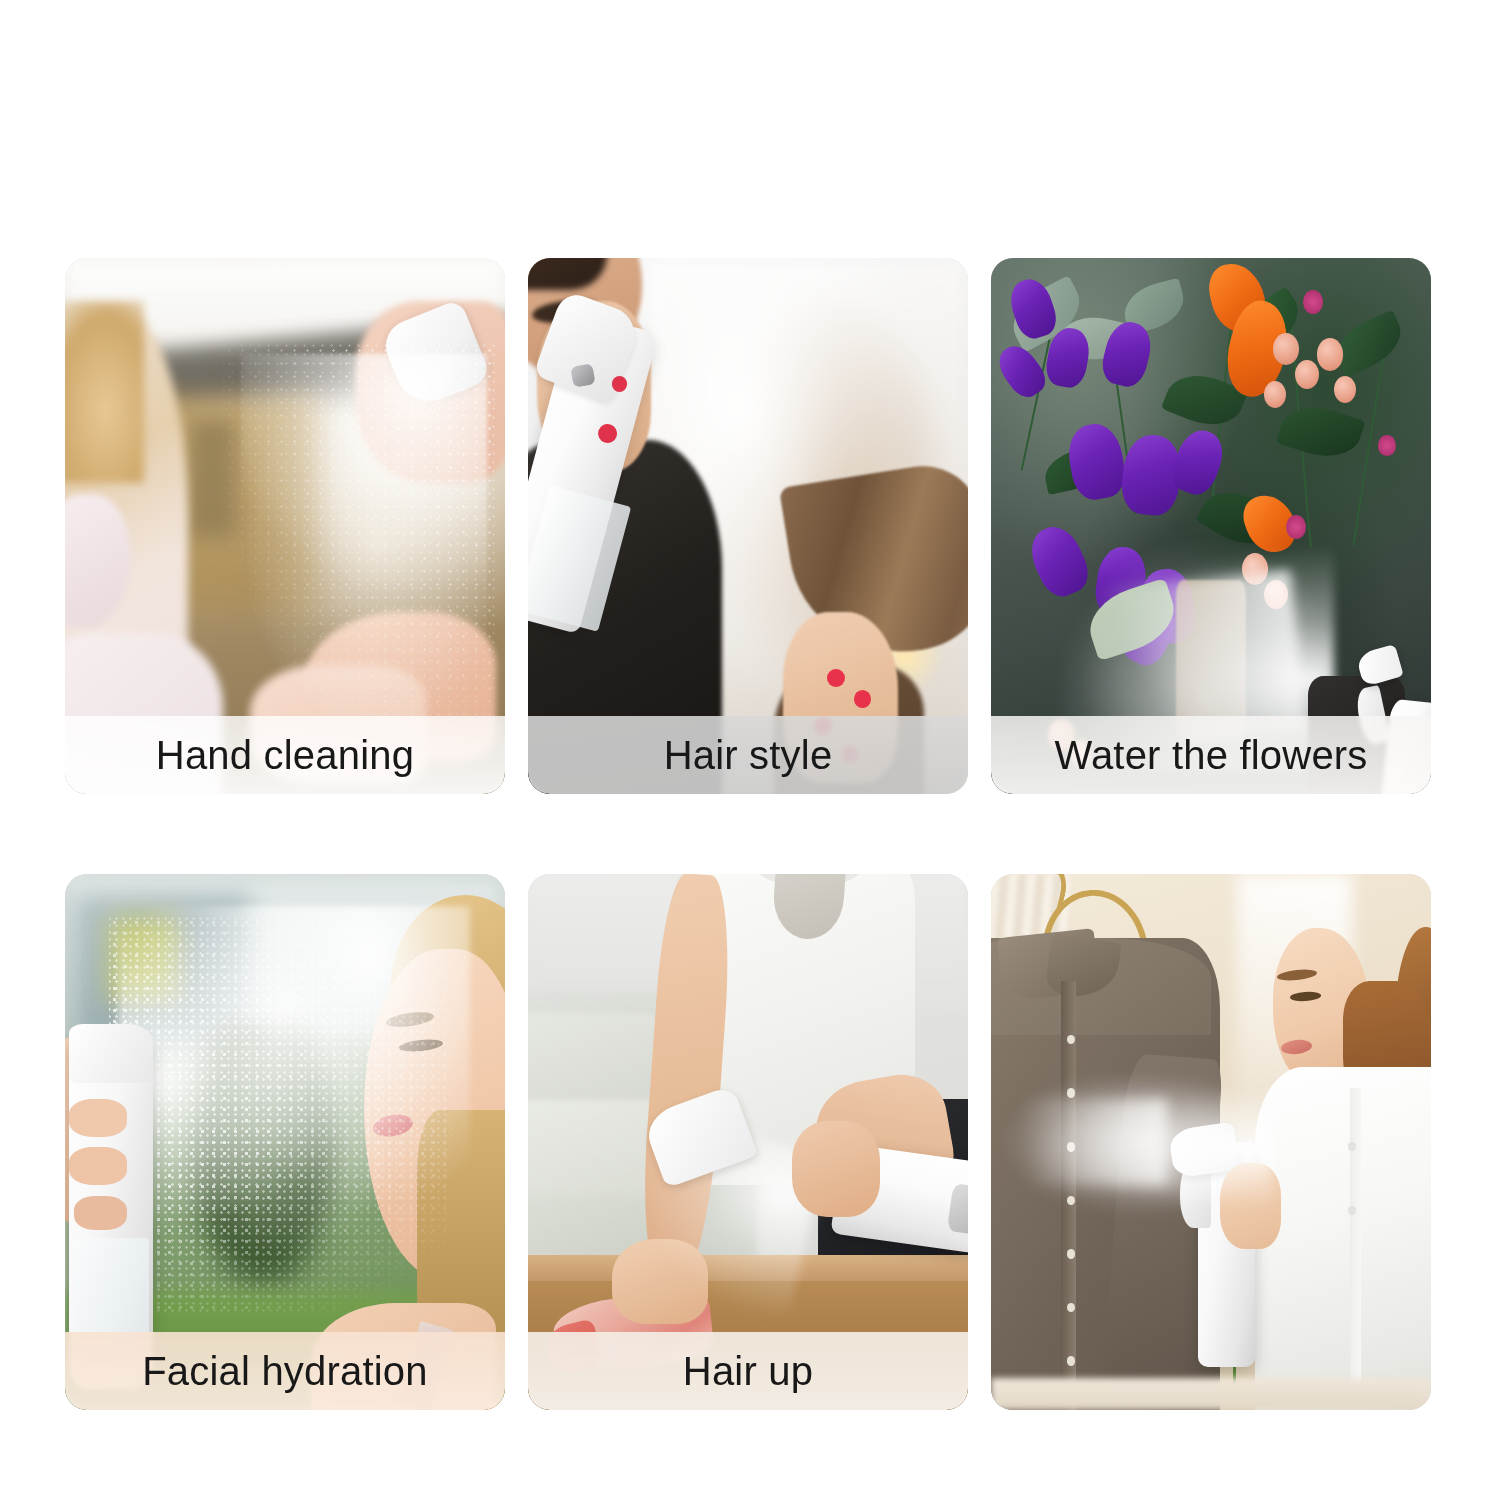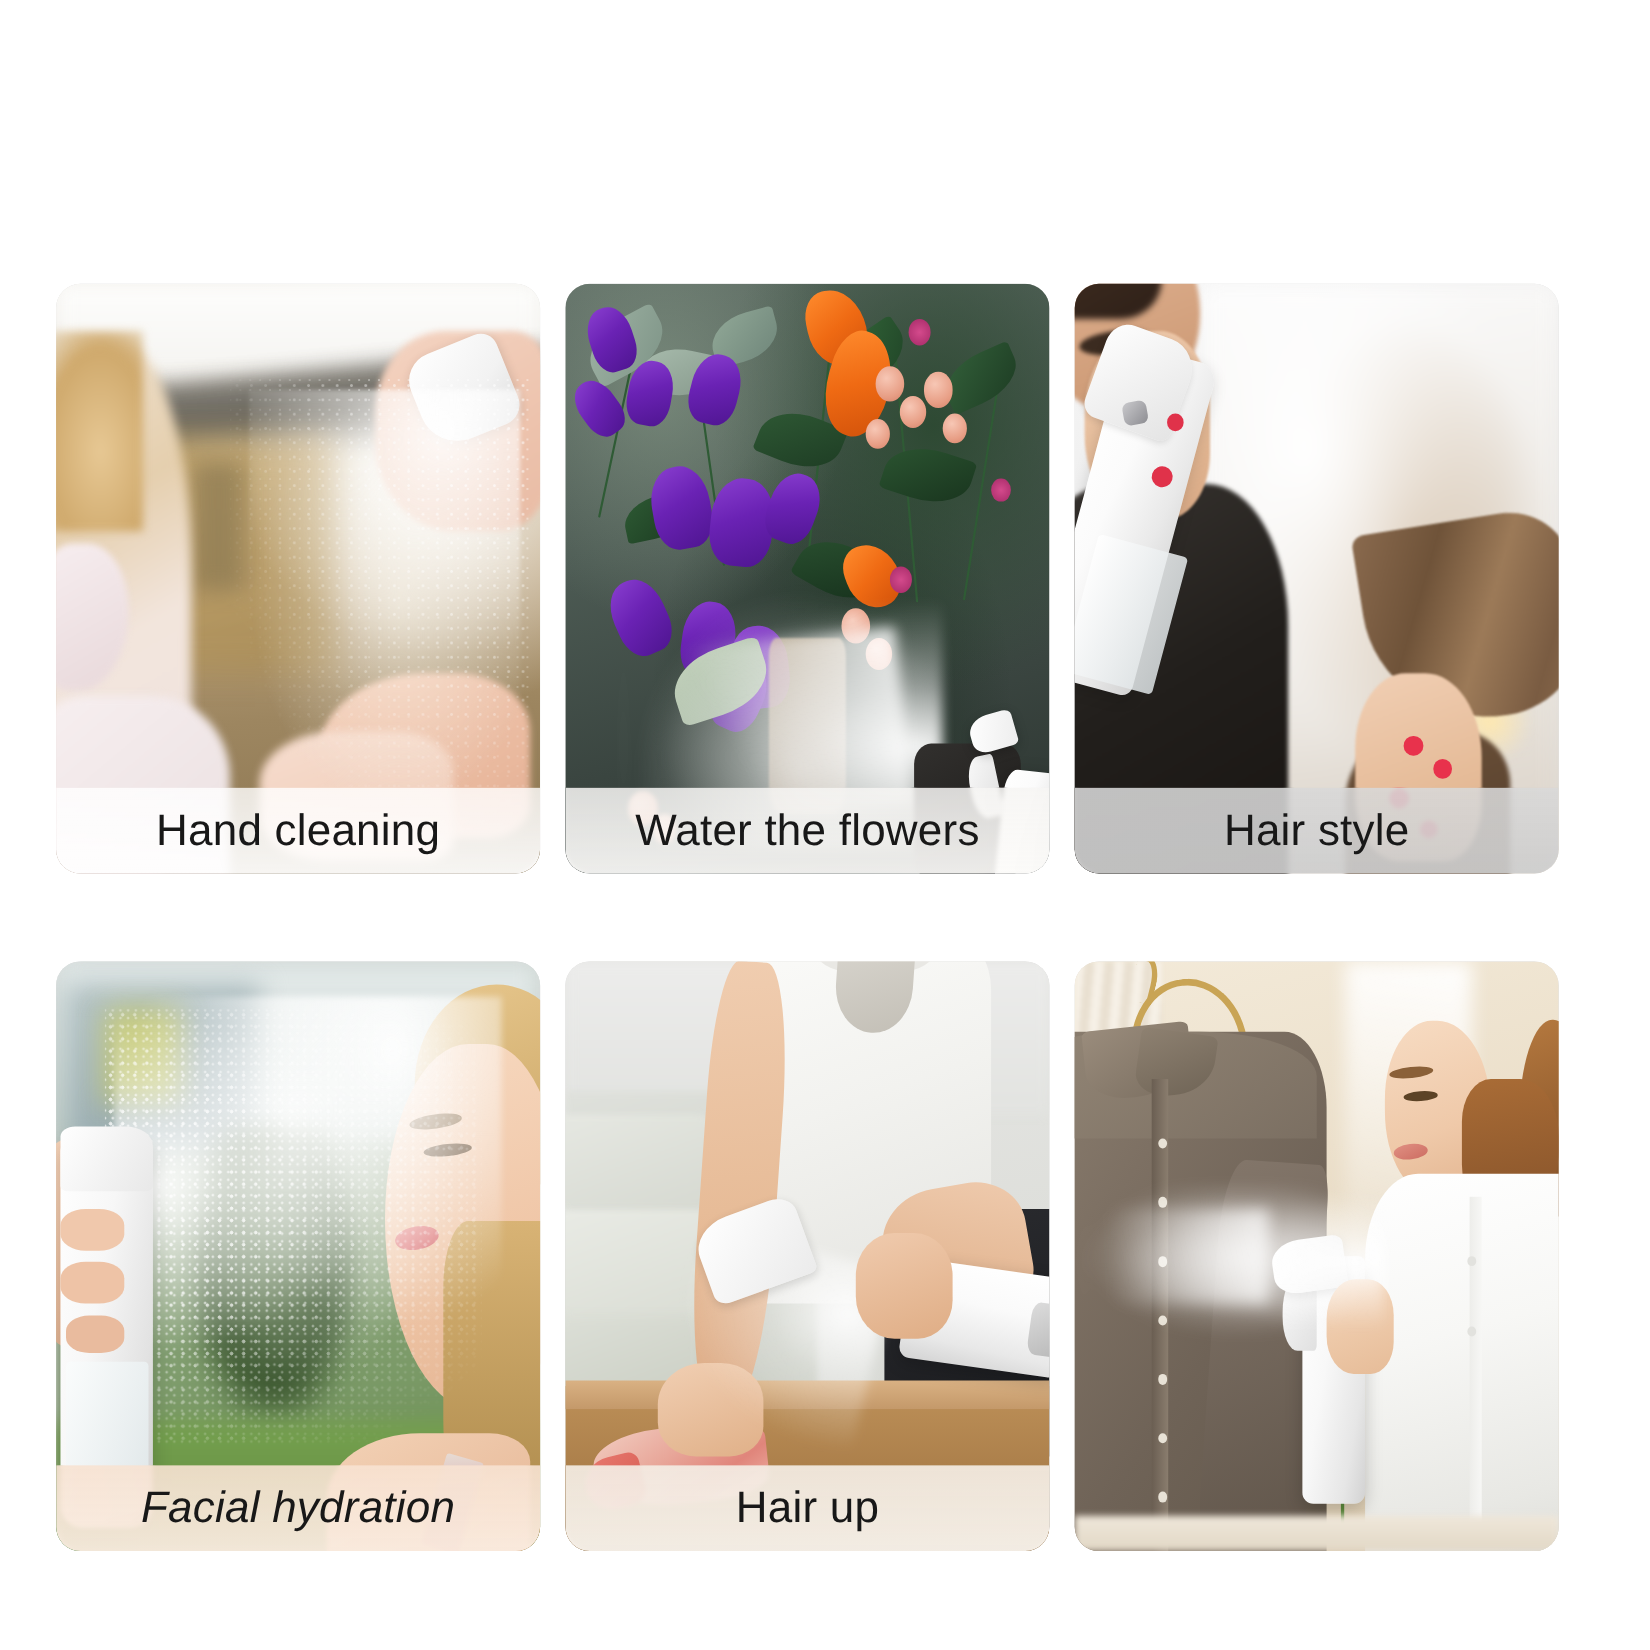--- a/index.html
+++ b/index.html
@@ -20,21 +20,21 @@
     font-weight:700;
     font-size:82px;
     letter-spacing:-1.5px;
     color:#070707;
     white-space:nowrap;
   }
 
   
   .grid {
     position:absolute;
-    top:258px; left:51px;
+    top:258px; left:65px;
     width:1386px; height:1152px;
     display:grid;
     grid-template-columns:440px 440px 440px;
     grid-template-rows:536px 536px;
     column-gap:23px;
     row-gap:80px;
   }
 
   .tile {
     position:relative;
@@ -58,21 +58,21 @@
     justify-content:center;
     font-size:40px;
     color:#181818;
     letter-spacing:0.2px;
     z-index:40;
     backdrop-filter:blur(2px);
   }
   .cap-hand   { background:linear-gradient(180deg, rgba(255,255,255,.80), rgba(255,255,255,.93)); }
   .cap-hair   { background:linear-gradient(180deg, rgba(216,216,216,.88), rgba(206,206,206,.92)); }
   .cap-water  { background:linear-gradient(180deg, rgba(246,245,243,.86), rgba(252,251,249,.93)); }
-  .cap-facial { background:linear-gradient(180deg, rgba(247,226,209,.90), rgba(250,236,224,.94));font-style:italic; }
+  .cap-facial { background:linear-gradient(180deg, rgba(247,226,209,.90), rgba(250,236,224,.94)); }
   .cap-clean  { background:linear-gradient(180deg, rgba(243,236,227,.92), rgba(248,243,236,.95)); }
   .cap-wrink  { background:linear-gradient(180deg, rgba(233,233,231,.88), rgba(243,243,241,.93)); }
 
   
   .t1-bg{position:absolute;inset:0;
     background:
       radial-gradient(circle at 78% 30%, rgba(255,255,255,.95) 0%, rgba(255,255,255,0) 45%),
       linear-gradient(175deg,#f4f2ee 0%,#eceae4 16%,#c9b893 30%,#b9a079 50%,#9d8660 72%,#8a7450 100%);
   }
   .t1-sky{position:absolute;left:0;top:0;width:100%;height:23%;
@@ -497,20 +497,48 @@
         <div class="t1-palm"></div>
         <div class="t1-palm2"></div>
         <div class="t1-mist"></div>
         <div class="t1-dots"></div>
       </div>
       <div class="caption cap-hand">Hand cleaning</div>
     </div>
 
     <div class="tile">
       <div class="photo">
+        <div class="t2-bg"></div>
+        <div class="t2-blurbg"></div>
+        <div class="t2-bokeh1"></div>
+        <div class="t2-bokeh2"></div>
+        <div class="t2-head"></div>
+        <div class="t2-hair2"></div>
+        <div class="t2-brow"></div>
+        <div class="t2-body"></div>
+        <div class="t2-handtop"></div>
+        <div class="t2-bottle"></div>
+        <div class="t2-btl-liq"></div>
+        <div class="t2-btl-cap"></div>
+        <div class="t2-ring"></div>
+        <div class="t2-nail0"></div>
+        <div class="t2-nail1"></div>
+        <div class="t2-lock"></div>
+        <div class="t2-lock2"></div>
+        <div class="t2-hand2"></div>
+        <div class="t2-n1"></div>
+        <div class="t2-n2"></div>
+        <div class="t2-n3"></div>
+        <div class="t2-n4"></div>
+      </div>
+      <div class="caption cap-hair">Hair style</div>
+    </div>
+
+    <div class="tile">
+      <div class="photo">
         <div class="t3-bg"></div>
         <div class="t3-leafmass"></div>
         <div class="stem s1"></div>
           <div class="stem s2"></div>
           <div class="stem s3"></div>
         <div class="stem s4"></div>
           <div class="stem s5"></div>
         <div class="leaf l1"></div>
           <div class="leaf l2"></div>
           <div class="leaf l3"></div>
@@ -555,48 +583,20 @@
           <div class="t3-body"></div>
           <div class="t3-trig"></div>
           <div class="t3-nozzle"></div>
         </div>
       </div>
       <div class="caption cap-water">Water the flowers</div>
     </div>
 
     <div class="tile">
       <div class="photo">
-        <div class="t2-bg"></div>
-        <div class="t2-blurbg"></div>
-        <div class="t2-bokeh1"></div>
-        <div class="t2-bokeh2"></div>
-        <div class="t2-head"></div>
-        <div class="t2-hair2"></div>
-        <div class="t2-brow"></div>
-        <div class="t2-body"></div>
-        <div class="t2-handtop"></div>
-        <div class="t2-bottle"></div>
-        <div class="t2-btl-liq"></div>
-        <div class="t2-btl-cap"></div>
-        <div class="t2-ring"></div>
-        <div class="t2-nail0"></div>
-        <div class="t2-nail1"></div>
-        <div class="t2-lock"></div>
-        <div class="t2-lock2"></div>
-        <div class="t2-hand2"></div>
-        <div class="t2-n1"></div>
-        <div class="t2-n2"></div>
-        <div class="t2-n3"></div>
-        <div class="t2-n4"></div>
-      </div>
-      <div class="caption cap-hair">Hair style</div>
-    </div>
-
-    <div class="tile">
-      <div class="photo">
         <div class="t4-bg"></div>
         <div class="t4-sky"></div>
         <div class="t4-bld"></div>
         <div class="t4-bldy"></div>
         <div class="t4-tree"></div>
         <div class="t4-grass"></div>
         <div class="t4-hairt"></div>
         <div class="t4-face"></div>
         <div class="t4-hairs"></div>
         <div class="t4-brow"></div>

